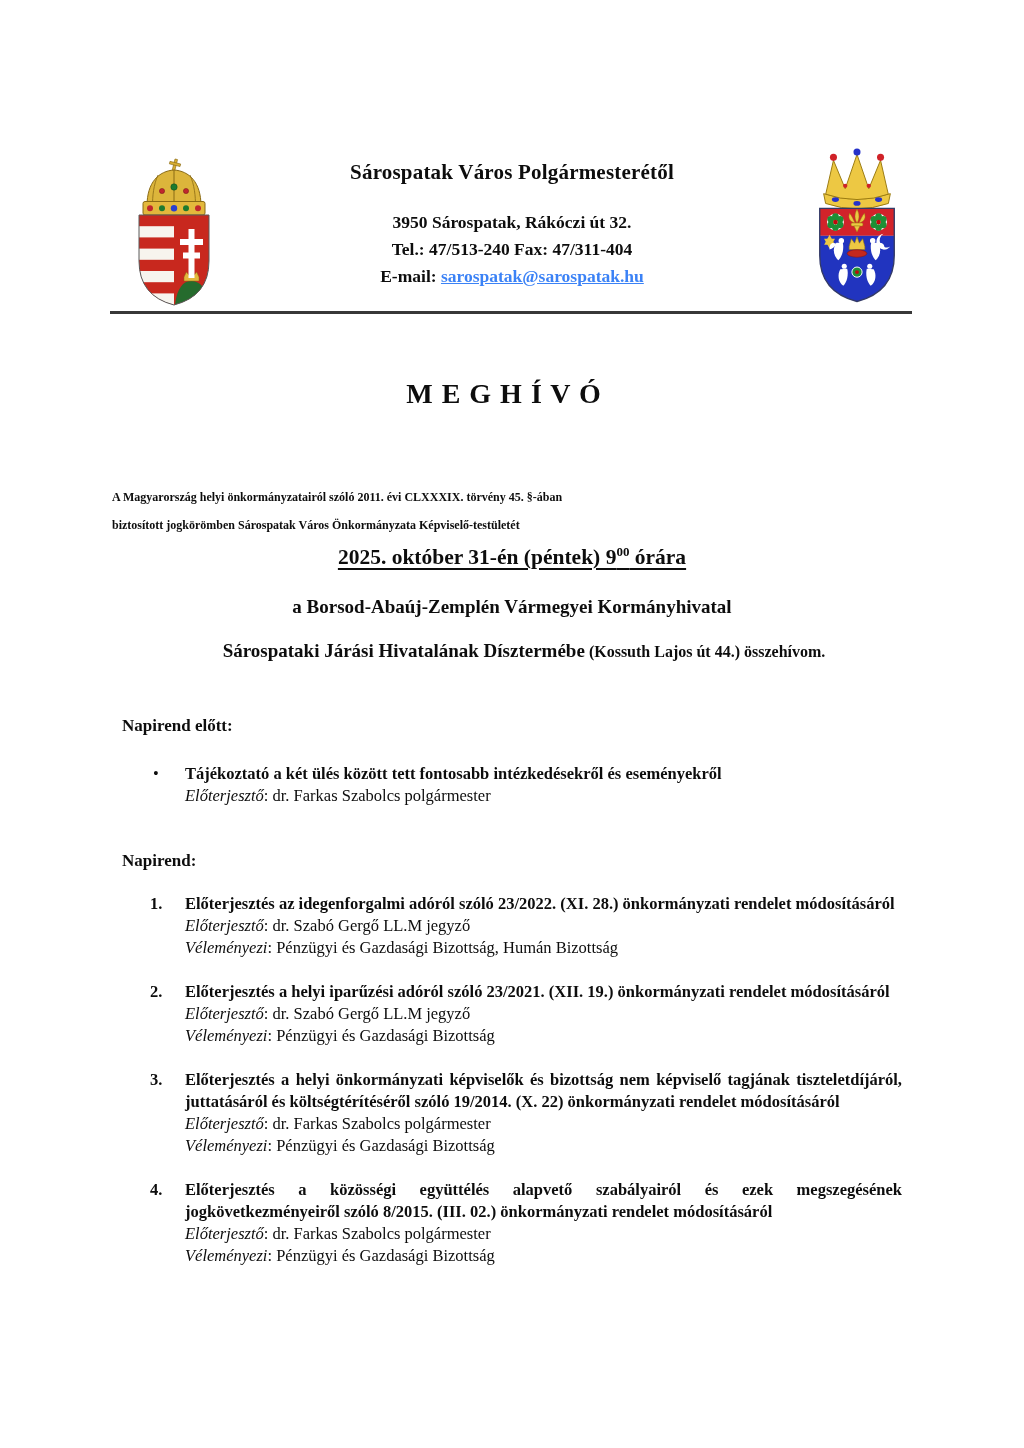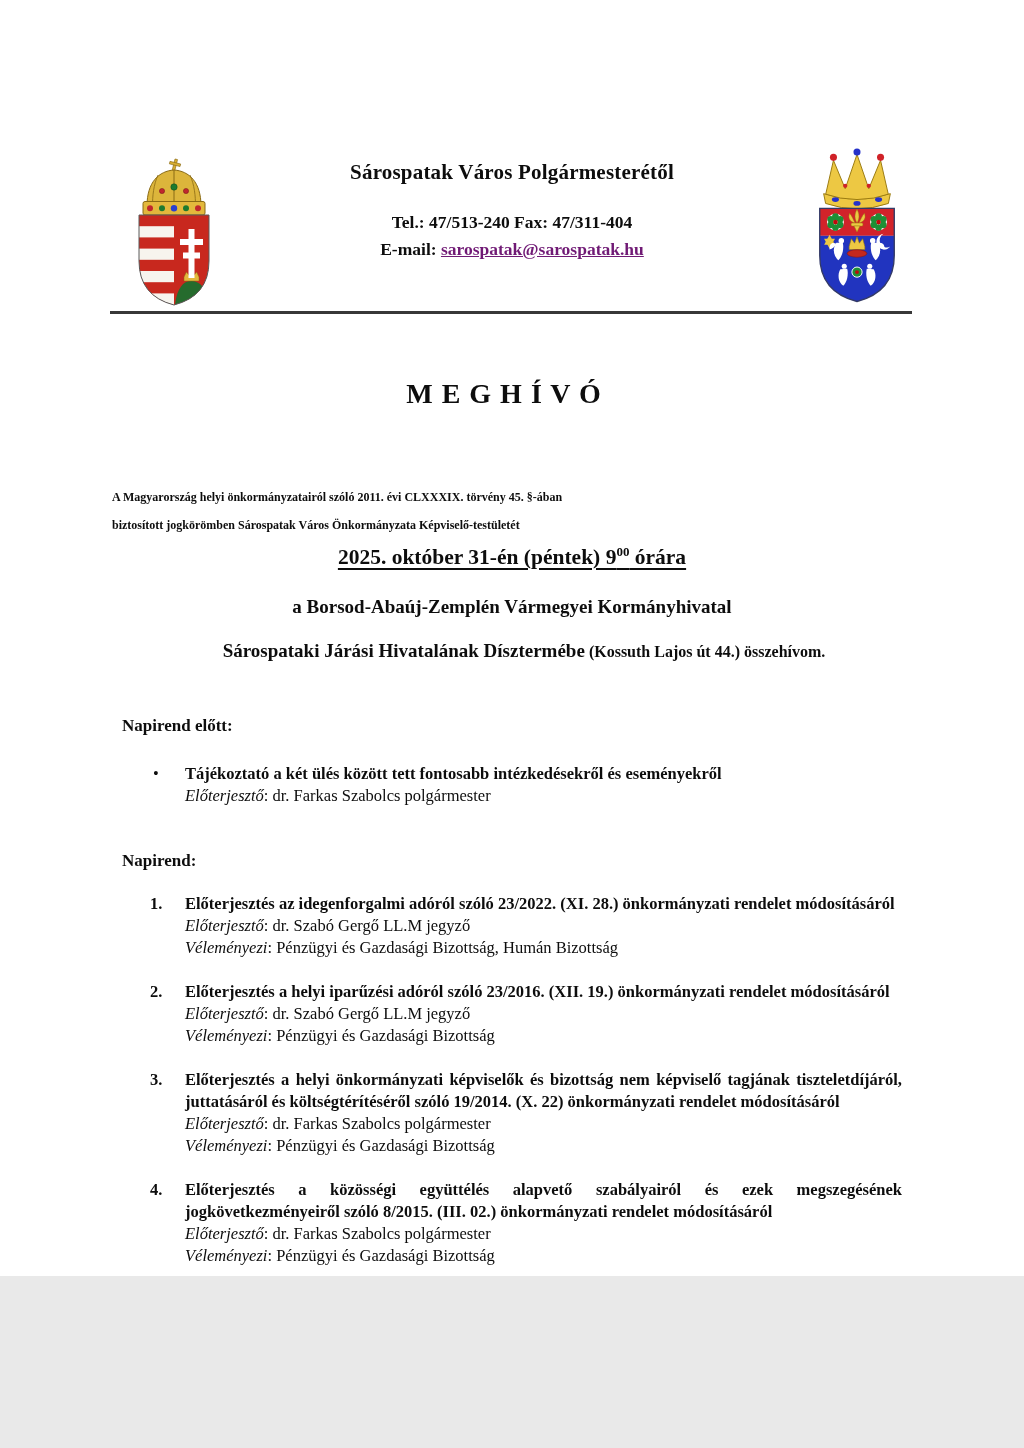--- a/index.html
+++ b/index.html
@@ -1,33 +1,33 @@
 <!DOCTYPE html>
 <html><head>
 <meta charset="utf-8">
 <style>
   * { margin:0; padding:0; box-sizing:border-box; }
   html,body { background:#e9e9e9; }
   .page {
     position:relative;
-    width:1024px; height:1276px;
+    width:1024px; height:1448px;
     margin:0 auto;
     background:#ffffff;
     font-family:"Liberation Serif","DejaVu Serif",serif;
     color:#0d0d0d;
     overflow:hidden;
   }
   
   .emblem-left  { position:absolute; left:133px; top:158px; width:82px;  height:150px; }
   .emblem-right { position:absolute; left:806px; top:146px; width:102px; height:162px; }
   .emblem-left svg, .emblem-right svg { width:100%; height:100%; display:block; }
   .header-text { position:absolute; left:160px; right:160px; top:160px; text-align:center; }
   .office-title { font-size:21px; font-weight:bold; letter-spacing:.2px; }
   .header-contact { margin-top:24px; font-size:17.5px; font-weight:bold; line-height:27px; }
-  .email-link { color:#701a75; text-decoration:underline; font-weight:bold; cursor:pointer; }
+  .email-link { color:#3b82f6; text-decoration:underline; font-weight:bold; cursor:pointer; }
   .rule { position:absolute; left:110px; top:311px; width:802px; height:3px; background:#383838; }
 
   
   .doc-title { position:absolute; left:0; right:16px; top:378px; text-align:center;
                font-size:28px; font-weight:bold; letter-spacing:1px; }
   .intro { position:absolute; left:112px; right:112px; top:483px; text-align:left;
            font-size:12px; font-weight:bold; line-height:28px; }
   .date-line { position:absolute; left:0; right:0; top:545px; text-align:center;
                font-size:21.5px; font-weight:bold; }
   .date-underline { text-decoration:underline; text-decoration-thickness:2px; text-underline-offset:4px; }
@@ -99,20 +99,21 @@
         <rect x="47" y="81" width="23" height="6" fill="#ffffff"></rect>
         <rect x="50" y="94.5" width="17" height="6" fill="#ffffff"></rect>
       </g>
       <path d="M6,57 H76 V103 Q76,138 41,147 Q6,138 6,103 Z" fill="none" stroke="#5a5a5a" stroke-width="1"></path>
     </svg>
   </div>
 
   <div class="header-text">
     <div class="office-title">Sárospatak Város Polgármesterétől</div>
     <div class="header-contact">
+      <div>3950 Sárospatak, Rákóczi út 32.</div>
       <div>Tel.: 47/513-240 Fax: 47/311-404</div>
       <div><span>E-mail: </span><a class="email-link">sarospatak@sarospatak.hu</a></div>
     </div>
   </div>
 
   <div class="emblem-right">
     <svg viewBox="0 0 104 162" xmlns="http://www.w3.org/2000/svg">
 
       <path d="M20,48 L28,13 L40,42 L52,7 L64,42 L76,13 L84,48 Q52,60 20,48 Z" fill="#edc843" stroke="#9a7a10" stroke-width="1"></path>
       <circle cx="28" cy="10" r="3.6" fill="#d02228"></circle>
@@ -234,21 +235,21 @@
       <div class="agenda-body">
         <div class="item-title">Előterjesztés az idegenforgalmi adóról szóló 23/2022. (XI. 28.) önkormányzati rendelet módosításáról</div>
         <div class="meta"><span class="it">Előterjesztő</span><span>: dr. Szabó Gergő LL.M jegyző</span></div>
         <div class="meta"><span class="it">Véleményezi</span><span>: Pénzügyi és Gazdasági Bizottság, Humán Bizottság</span></div>
       </div>
     </div>
 
     <div class="agenda-item">
       <span class="agenda-num">2.</span>
       <div class="agenda-body">
-        <div class="item-title">Előterjesztés a helyi iparűzési adóról szóló 23/2016. (XII. 19.) önkormányzati rendelet módosításáról</div>
+        <div class="item-title">Előterjesztés a helyi iparűzési adóról szóló 23/2021. (XII. 19.) önkormányzati rendelet módosításáról</div>
         <div class="meta"><span class="it">Előterjesztő</span><span>: dr. Szabó Gergő LL.M jegyző</span></div>
         <div class="meta"><span class="it">Véleményezi</span><span>: Pénzügyi és Gazdasági Bizottság</span></div>
       </div>
     </div>
 
     <div class="agenda-item">
       <span class="agenda-num">3.</span>
       <div class="agenda-body">
         <div class="item-title">Előterjesztés a helyi önkormányzati képviselők és bizottság nem képviselő tagjának tiszteletdíjáról, juttatásáról és költségtérítéséről szóló 19/2014. (X. 22) önkormányzati rendelet módosításáról</div>
         <div class="meta"><span class="it">Előterjesztő</span><span>: dr. Farkas Szabolcs polgármester</span></div>

